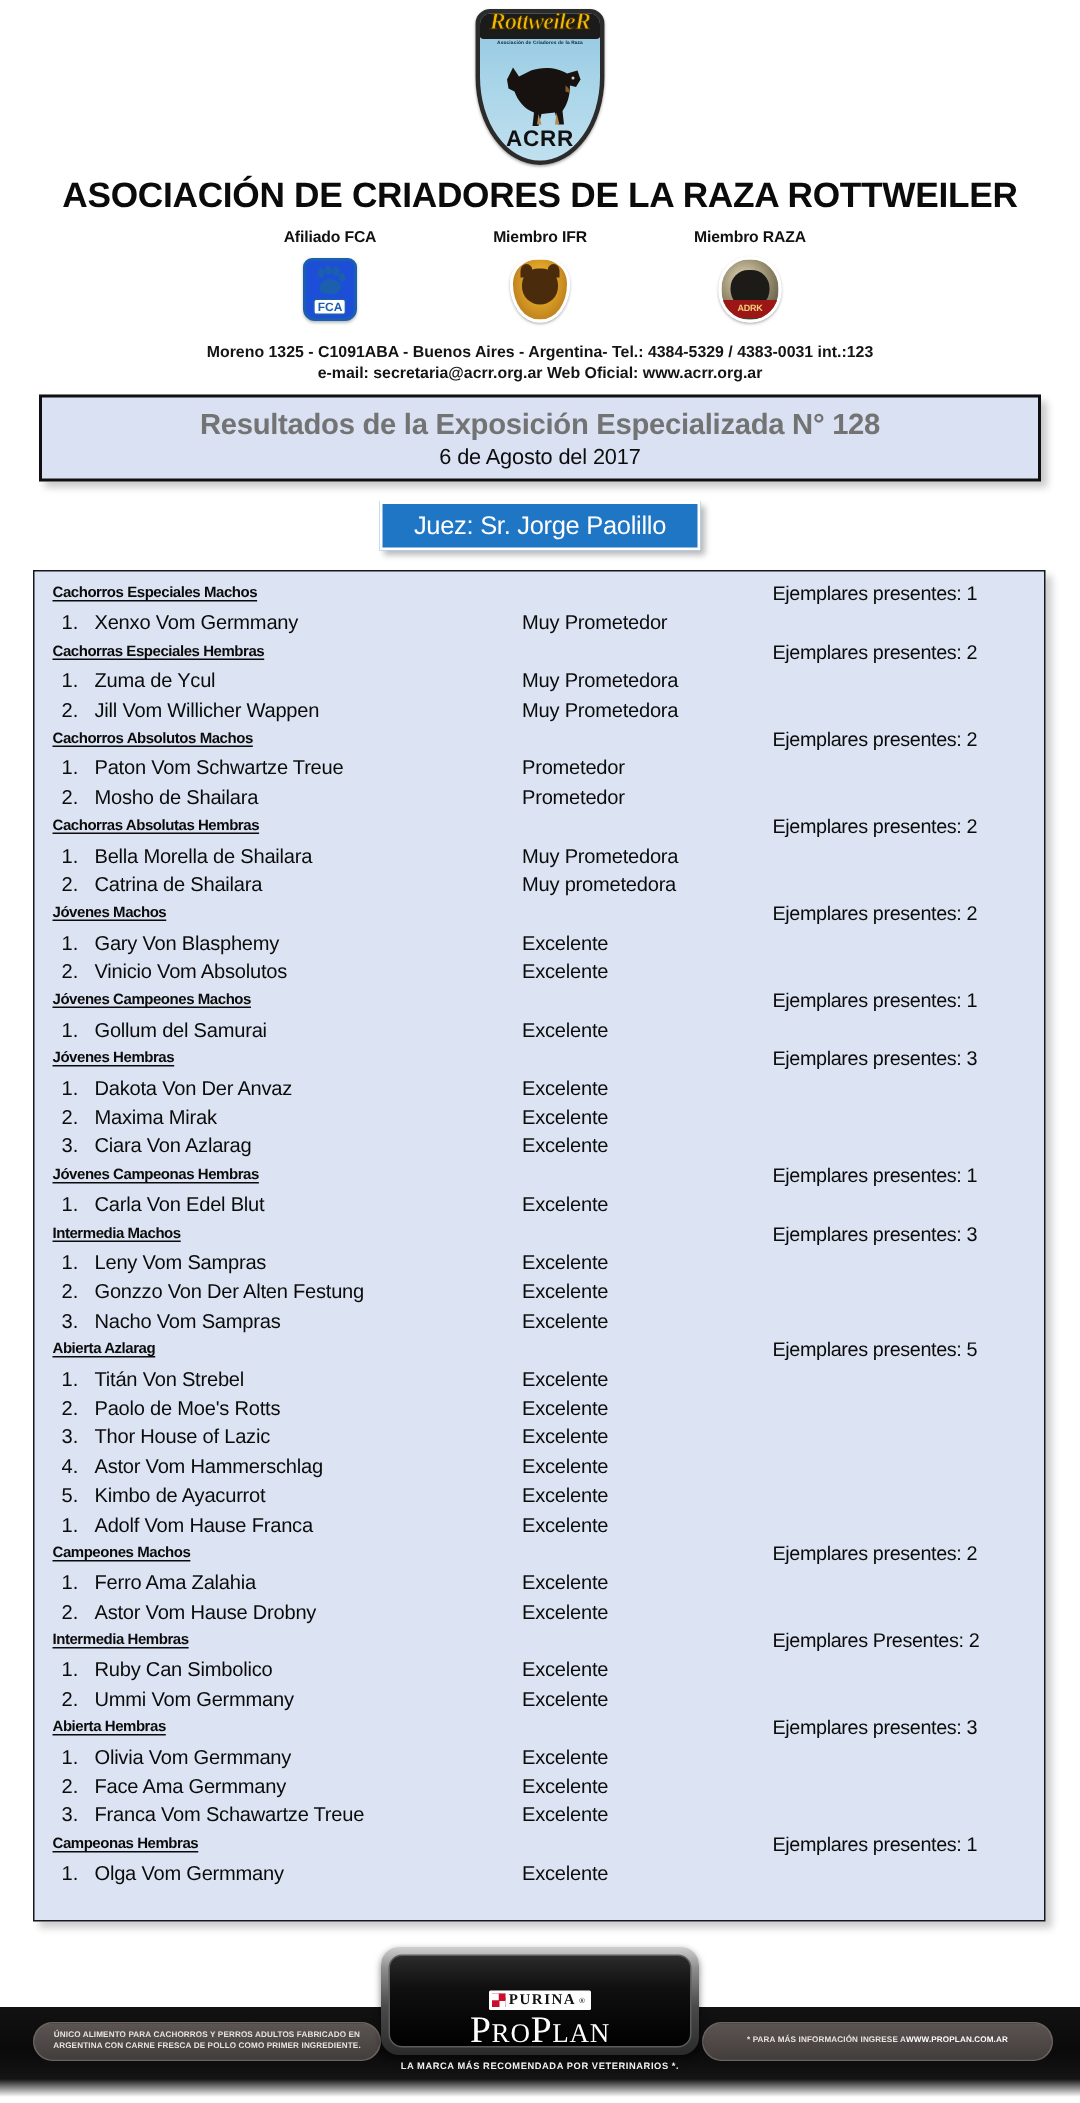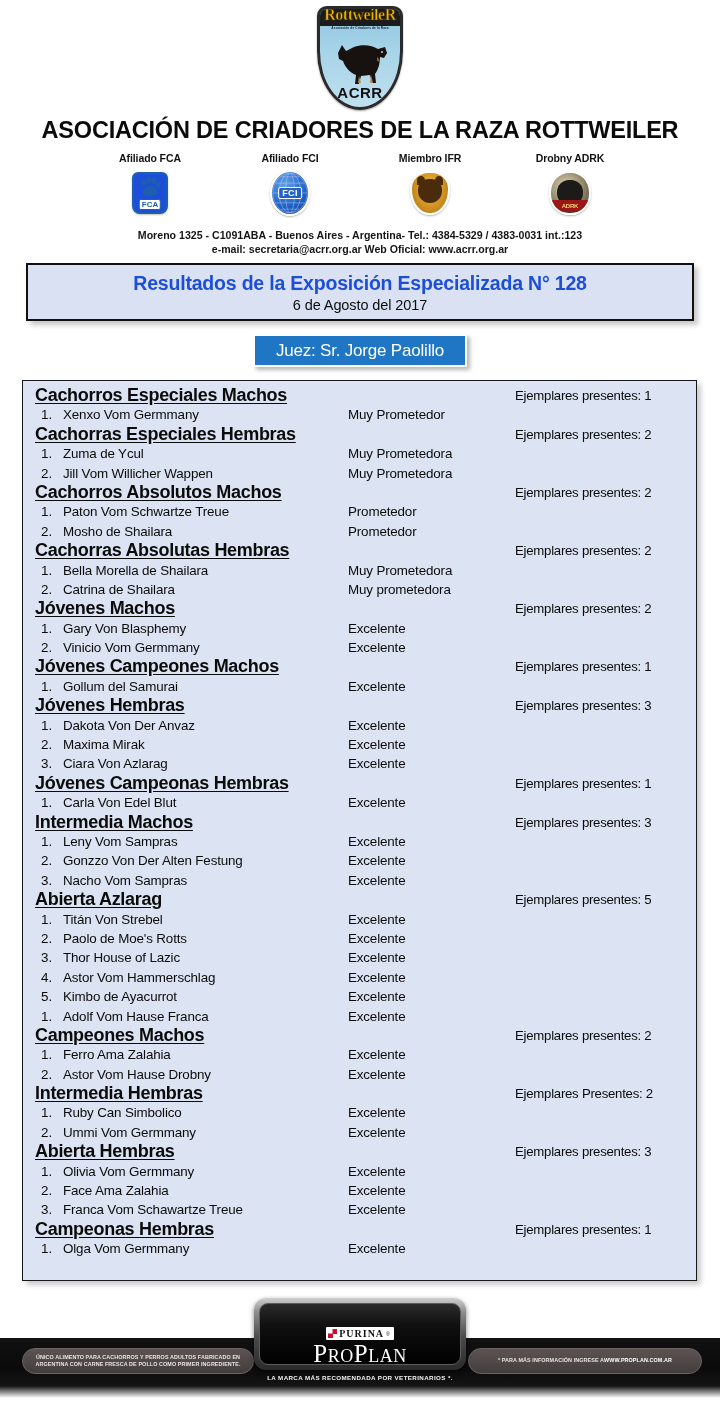--- a/index.html
+++ b/index.html
@@ -19,21 +19,21 @@
     position: relative; width: 86px; height: 104px;
     background: linear-gradient(180deg,#8fc6e0 0%, #a8d4e8 45%, #bfe0ef 100%);
     border: 3px solid #2b2b2b;
     border-radius: 10px 10px 44px 44px / 10px 10px 60px 60px;
     box-shadow: 0 1px 2px rgba(0,0,0,.35);
     overflow: hidden;
   }
   .crest-title {
     position:absolute; top:-4px; left:50%; transform: translateX(-50%);
     font-family: "Liberation Serif", serif;
-    font-weight: bold; 
+    font-weight: bold; font-style: italic;
     font-size: 16px; letter-spacing:-0.5px;
     color:#f2b705;
     -webkit-text-stroke: 0.6px #3a2a00;
     background: #1b1b1b;
     padding: 1px 7px 2px 7px;
     border-radius: 3px;
     white-space: nowrap;
     z-index: 4;
     text-align: center;
   }
@@ -113,21 +113,21 @@
 
   .contact { text-align:center; margin-top:10px; font-size:10.6px; font-weight:bold; color:#141414; line-height:14px; }
 
   
   .title-box {
     position:absolute; left:26px; top:263px; width:668px; height:58px;
     background:#d9e1f2; border:2px solid #101010;
     box-shadow: 4px 4px 5px rgba(0,0,0,.22);
     display:flex; flex-direction:column; align-items:center; justify-content:center;
   }
-  .title-main { font-size:19.5px; font-weight:bold; color:#1d4ed8; letter-spacing:-.2px; white-space:nowrap; }
+  .title-main { font-size:19.5px; font-weight:bold; color:#737373; letter-spacing:-.2px; white-space:nowrap; }
   .title-sub  { font-size:14.5px; color:#0c0c0c; margin-top:2px; letter-spacing:-.1px; }
 
   
   .judge {
     position:absolute; left:253px; top:334px; width:214px; height:33px;
     background:#1f76c4; border:2px solid #ffffff;
     box-shadow: 3px 3px 4px rgba(0,0,0,.28);
     display:flex; align-items:center; justify-content:center;
   }
   .judge-text { color:#fff; font-size:17px; font-weight:normal; letter-spacing:-.2px; white-space:nowrap; }
@@ -135,21 +135,21 @@
   
   .panel {
     position:absolute; left:22px; top:380px; width:675px; height:901px;
     background:#dce3f2; border:1.6px solid #16181d;
     box-shadow: 4px 4px 5px rgba(0,0,0,.2);
     padding: 5px 0 0 0; overflow:hidden;
   }
   .rows { position:relative; width:100%; }
   .row { position:relative; height:19.4px; line-height:19.4px; white-space:nowrap; }
 
-  .cat { position:absolute; left:12px; font-size:18px; font-weight:bold; color:#0b0b0b;
+  .cat { position:absolute; left:12px; font-size:10px; font-weight:bold; color:#0b0b0b;
          text-decoration:underline; text-underline-offset:1.5px; letter-spacing:-.3px;text-align:center; }
   .count { position:absolute; left:492px; font-size:13.2px; color:#0b0b0b; letter-spacing:-.25px; }
 
   .num  { position:absolute; left:18px; font-size:13.4px; color:#0b0b0b; }
   .dog  { position:absolute; left:40px; font-size:13.4px; color:#0b0b0b; letter-spacing:-.15px; }
   .qual { position:absolute; left:325px; font-size:13.4px; color:#0b0b0b; letter-spacing:-.15px; }
 
   
   .footer { position:absolute; left:0; top:1300px; width:720px; height:102px; }
   .foot-bar {
@@ -254,52 +254,32 @@
               <ellipse cx="11" cy="3" rx="2.4" ry="3.3" fill="#1b5fae"></ellipse>
               <ellipse cx="16" cy="4" rx="2.4" ry="3.3" fill="#1b5fae"></ellipse>
               <ellipse cx="20" cy="8" rx="2.2" ry="3" fill="#1b5fae"></ellipse>
               <path d="M12 9 C17 9 20 13 19 16 C18 19 14 19 12 19 C10 19 6 19 5 16 C4 13 7 9 12 9 Z" fill="#1b5fae"></path>
             </svg>
             <div class="fca-txt">FCA</div>
           </div>
         </div>
       </div>
 
-      <div class="badge">
-        <div class="badge-label">Afiliado FCI</div>
-        <div class="badge-art">
-          <div class="fci-globe">
-            <svg viewBox="0 0 40 46" style="position:absolute;inset:0;width:100%;height:100%">
-              <g stroke="#cfe0fa" stroke-width=".6" fill="none" opacity=".75">
-                <ellipse cx="20" cy="23" rx="19" ry="22"></ellipse>
-                <ellipse cx="20" cy="23" rx="12" ry="22"></ellipse>
-                <ellipse cx="20" cy="23" rx="5" ry="22"></ellipse>
-                <line x1="1" y1="23" x2="39" y2="23"></line>
-                <line x1="4" y1="12" x2="36" y2="12"></line>
-                <line x1="4" y1="34" x2="36" y2="34"></line>
-                <line x1="10" y1="5" x2="30" y2="5"></line>
-                <line x1="10" y1="41" x2="30" y2="41"></line>
-              </g>
-            </svg>
-            <div class="fci-txt">FCI</div>
-          </div>
-        </div>
-      </div>
 
       <div class="badge">
         <div class="badge-label">Miembro IFR</div>
         <div class="badge-art">
           <div class="ifr-badge">
             <div class="ifr-head"></div>
           </div>
         </div>
       </div>
 
       <div class="badge">
-        <div class="badge-label">Drobny ADRK</div>
+        <div class="badge-label">Miembro RAZA</div>
         <div class="badge-art">
           <div class="adrk-badge">
             <div class="adrk-dog"></div>
             <div class="adrk-ribbon">ADRK</div>
           </div>
         </div>
       </div>
 
     </div>
 
@@ -375,21 +355,21 @@
           <span class="cat">Jóvenes Machos</span>
           <span class="count">Ejemplares presentes: 2</span>
         </div>
         <div class="row">
           <span class="num">1.</span>
           <span class="dog">Gary Von Blasphemy</span>
           <span class="qual">Excelente</span>
         </div>
         <div class="row">
           <span class="num">2.</span>
-          <span class="dog">Vinicio Vom Germmany</span>
+          <span class="dog">Vinicio Vom Absolutos</span>
           <span class="qual">Excelente</span>
         </div>
         <div class="row">
           <span class="cat">Jóvenes Campeones Machos</span>
           <span class="count">Ejemplares presentes: 1</span>
         </div>
         <div class="row">
           <span class="num">1.</span>
           <span class="dog">Gollum del Samurai</span>
           <span class="qual">Excelente</span>
@@ -507,21 +487,21 @@
           <span class="cat">Abierta Hembras</span>
           <span class="count">Ejemplares presentes: 3</span>
         </div>
         <div class="row">
           <span class="num">1.</span>
           <span class="dog">Olivia Vom Germmany</span>
           <span class="qual">Excelente</span>
         </div>
         <div class="row">
           <span class="num">2.</span>
-          <span class="dog">Face Ama Zalahia</span>
+          <span class="dog">Face Ama Germmany</span>
           <span class="qual">Excelente</span>
         </div>
         <div class="row">
           <span class="num">3.</span>
           <span class="dog">Franca Vom Schawartze Treue</span>
           <span class="qual">Excelente</span>
         </div>
         <div class="row">
           <span class="cat">Campeonas Hembras</span>
           <span class="count">Ejemplares presentes: 1</span>

